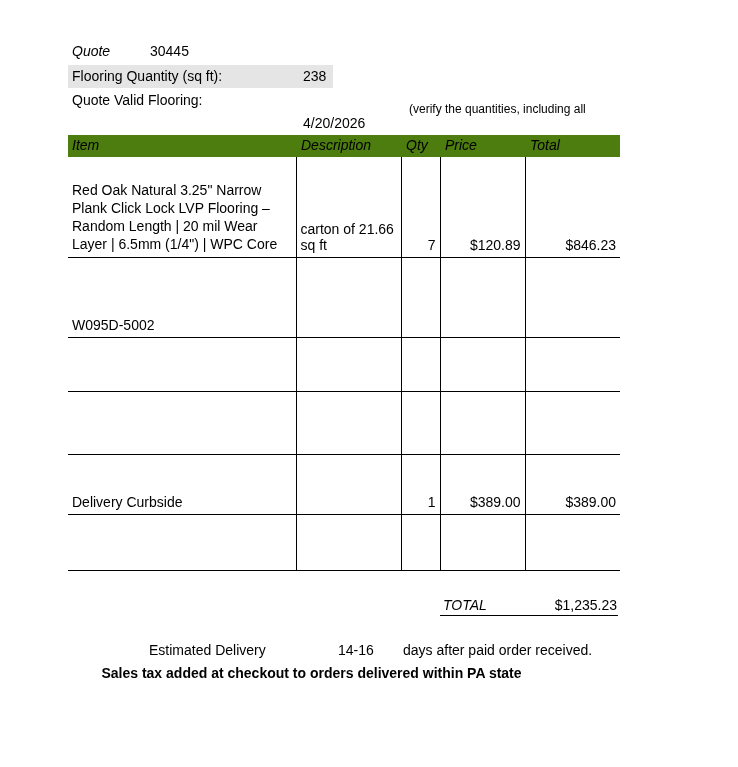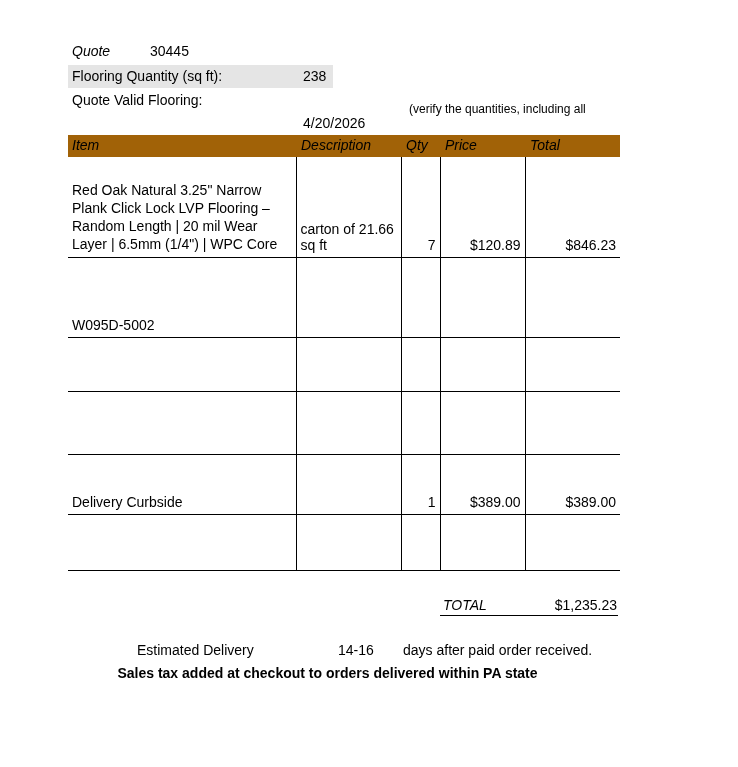--- a/index.html
+++ b/index.html
@@ -32,21 +32,21 @@
     font-size:12px; line-height:15px;margin-top:28px;
   }
   table.quote-table {
     position:absolute; left:68px; top:135px;
     width:552px;
     border-collapse:collapse;
     table-layout:fixed;
     font-size:14px;
   }
   table.quote-table th {
-    background:#a16207;
+    background:#4d7c0f;
     font-style:italic;
     font-weight:normal;
     text-align:left;
     height:22px;
     padding:0 0 2px 4px;
     vertical-align:middle;
     white-space:nowrap;
   }
   table.quote-table td {
     vertical-align:bottom;
@@ -62,25 +62,25 @@
   td.desc-cell { line-height:16px; }
   td.num { text-align:right; white-space:nowrap; }
   .total-row {
     position:absolute; left:440px; top:593px; width:178px; height:23px;
     border-bottom:1px solid #000;
     display:flex; align-items:flex-end;
   }
   .total-row .t-label { font-style:italic; padding-left:3px; padding-bottom:2px; }
   .total-row .t-value { margin-left:auto; padding-right:1px; padding-bottom:2px; }
   .footer-line { position:absolute; top:642px; white-space:nowrap; }
-  .f1 { left:137px; }
+  .f1 { left:149px; }
   .f2 { left:338px; }
   .f3 { left:403px; }
   .tax-note {
-    position:absolute; top:665px; left:16px; width:623px;
+    position:absolute; top:665px; left:0; width:623px;
     text-align:center; font-weight:bold; white-space:nowrap;
   }
 </style>
 </head>
 <body>
 
 <div class="page">
 
   <span class="abs italic" style="left:72px; top:43px;">Quote</span>
   <span class="abs" style="left:150px; top:43px;">30445</span>

